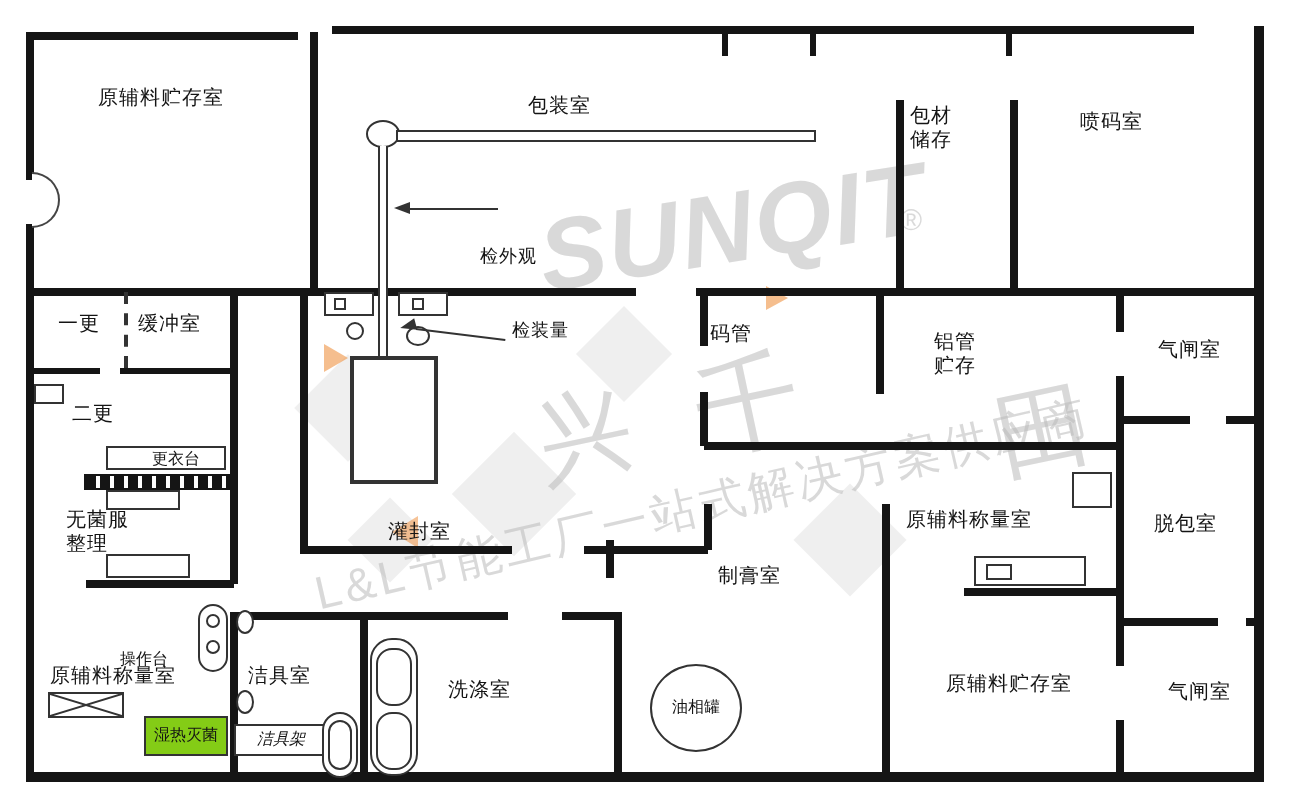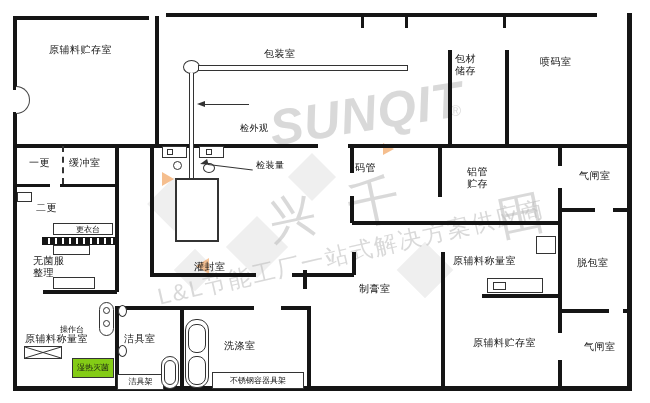--- a/index.html
+++ b/index.html
@@ -109,28 +109,28 @@
       <line x1="0" y1="0" x2="36" y2="11" stroke="#333" stroke-width="1"></line>
       <line x1="36" y1="0" x2="0" y2="11" stroke="#333" stroke-width="1"></line>
     </svg>
   </div>
   <div class="f cntr sm lbl" style="left:72px;top:358px;width:42px;height:20px;background:#84cc16;">湿热灭菌</div>
   <div class="f" style="left:99px;top:302px;width:15px;height:34px;border-radius:8px;"></div>
   <div class="f round" style="left:103px;top:307px;width:7px;height:7px;"></div>
   <div class="f round" style="left:103px;top:320px;width:7px;height:7px;"></div>
   <div class="f round" style="left:118px;top:305px;width:9px;height:12px;"></div>
   <div class="f round" style="left:118px;top:345px;width:9px;height:12px;"></div>
-  <div class="f cntr sm lbl" style="left:117px;top:374px;width:47px;height:16px;">洁具架</div>
+  <div class="f cntr sm lbl" style="left:117px;top:362px;width:47px;height:16px;font-style:italic;">洁具架</div>
   <div class="f" style="left:161px;top:356px;width:18px;height:33px;border-radius:9px;"></div>
   <div class="f" style="left:164px;top:360px;width:12px;height:25px;border-radius:6px;"></div>
   <div class="f" style="left:185px;top:319px;width:24px;height:69px;border-radius:11px;"></div>
   <div class="f" style="left:188px;top:324px;width:18px;height:29px;border-radius:8px;"></div>
   <div class="f" style="left:188px;top:356px;width:18px;height:29px;border-radius:8px;"></div>
-  <div class="f cntr sm lbl" style="left:212px;top:372px;width:92px;height:17px;">不锈钢容器具架</div>
 
+  <div class="f round cntr sm lbl" style="left:325px;top:332px;width:46px;height:44px;">油相罐</div>
   <div class="f" style="left:487px;top:278px;width:56px;height:15px;"></div>
   <div class="f" style="left:493px;top:282px;width:13px;height:8px;"></div>
   <div class="f" style="left:536px;top:236px;width:20px;height:18px;"></div>
 
   <div class="arrline" style="left:205px;top:104px;width:44px;"></div>
   <div class="arrhead" style="left:197px;top:101px;"></div>
   <div class="arrline" style="left:208px;top:164px;width:45px;transform:rotate(7deg);transform-origin:left center;"></div>
   <div class="arrhead" style="left:200px;top:160px;transform:rotate(-15deg);"></div>
   <div class="lbl" style="left:240px;top:98px;font-size:9px;margin-top:25px;">检外观</div>
   <div class="lbl" style="left:256px;top:160px;font-size:9px;">检装量</div>

